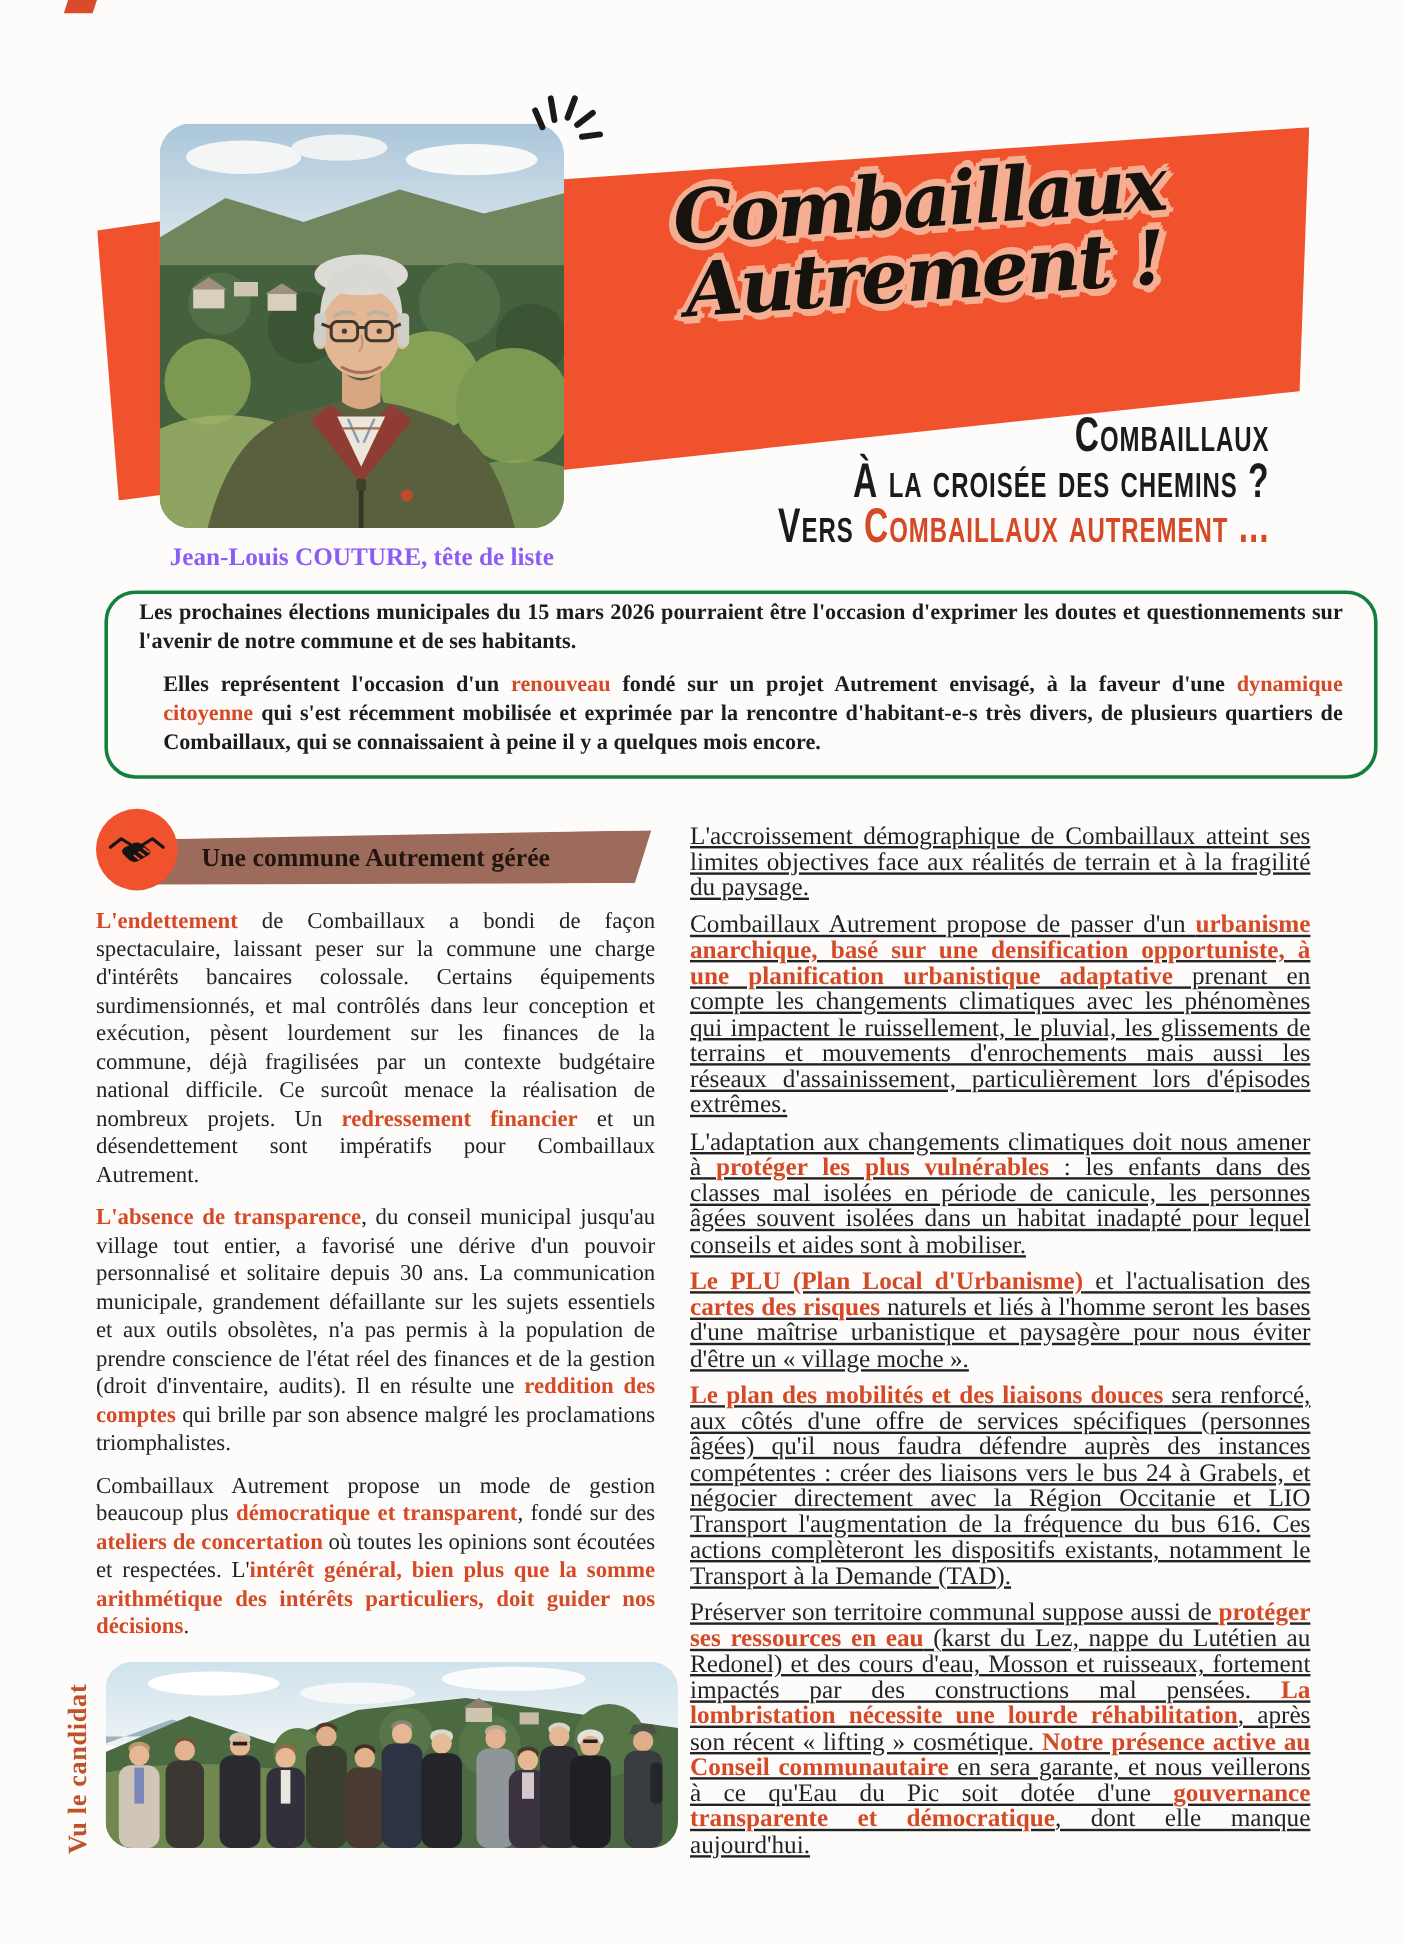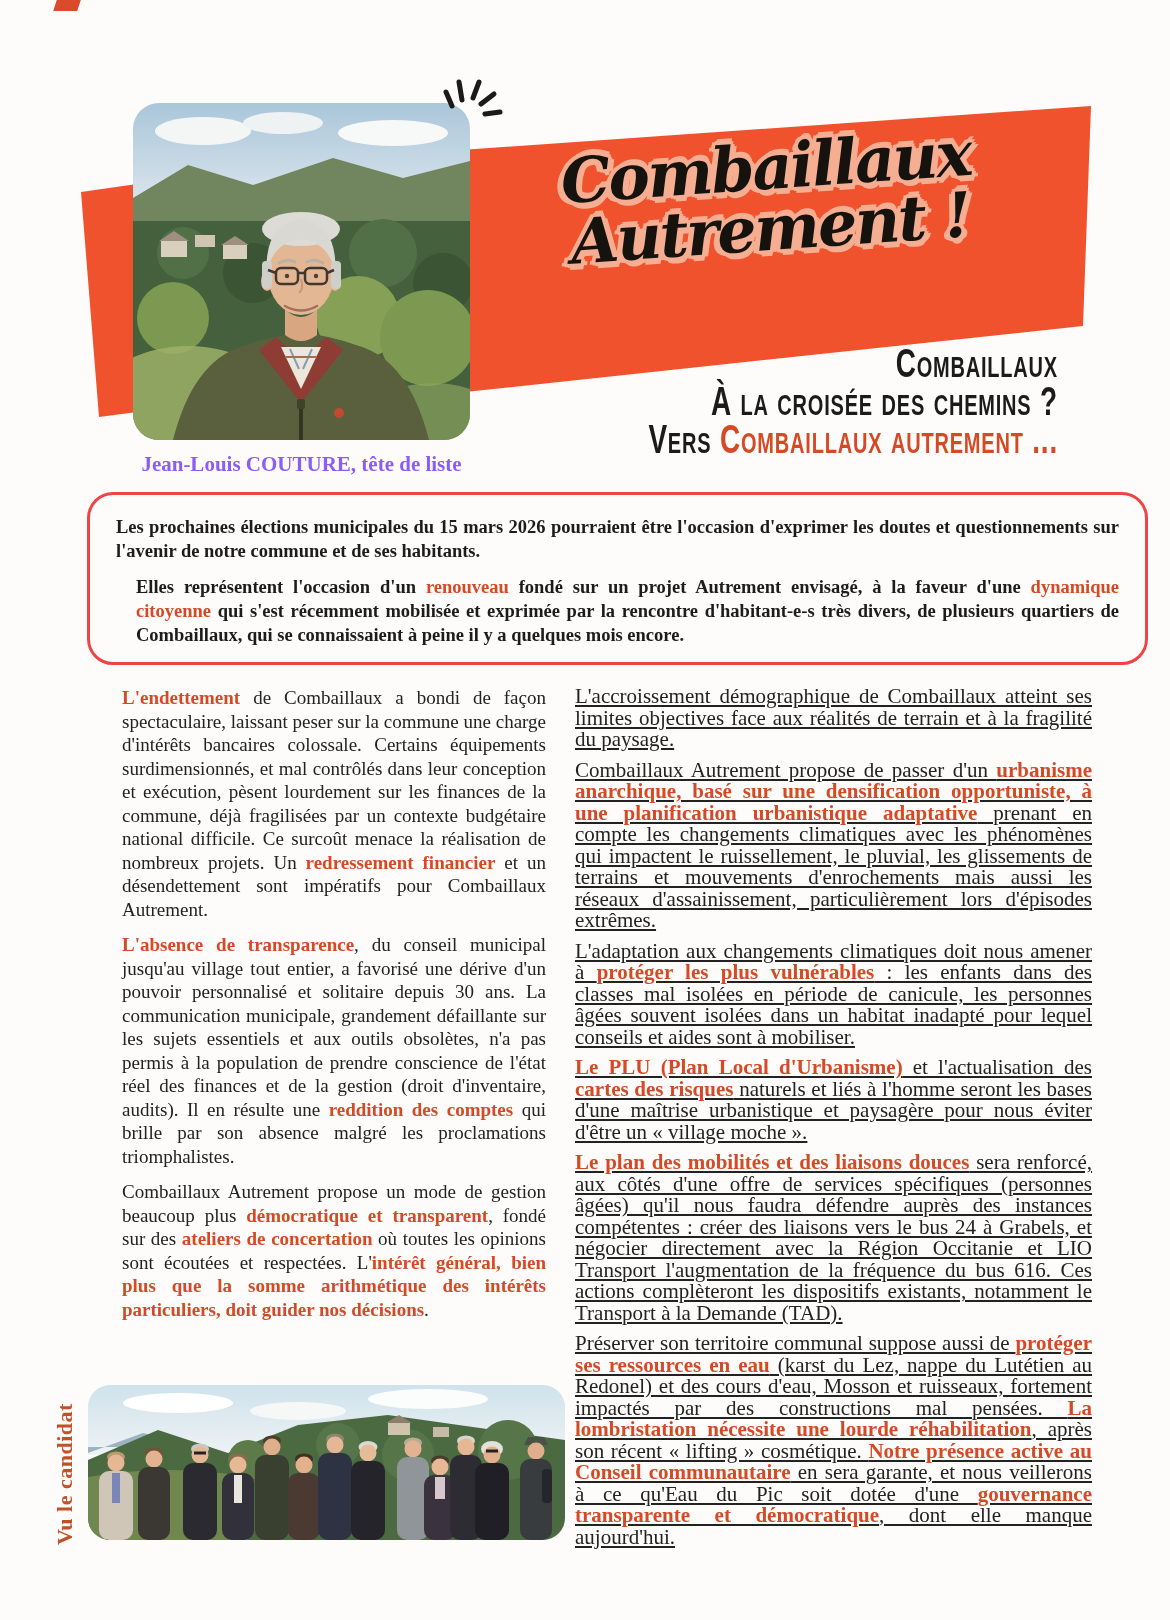--- a/index.html
+++ b/index.html
@@ -40,39 +40,39 @@
                  font-weight:bold;font-size:21px;color:#8b5cf6;}
   
   .subtitle{position:absolute;right:112px;top:344px;text-align:right;z-index:1;
             font-family:"Liberation Sans",sans-serif;font-weight:bold;color:#1b1b1b;}
   .sub-line{display:block;font-variant:small-caps;font-size:35px;line-height:38px;
             transform:scale(0.8,1.16);transform-origin:right center;white-space:nowrap;
             letter-spacing:1px;}
   .sub-line .orange{color:var(--highlight);}
   
   .intro-box{position:absolute;left:87px;top:492px;width:1061px;box-sizing:border-box;
-             border:3px solid #ef4444;border-radius:26px;padding:20px 26px 15px;
+             border:3px solid #15803d;border-radius:26px;padding:4px 26px 15px;
              font-weight:bold;font-size:18.5px;line-height:24px;color:#1c1c1c;
              text-align:justify;}
   .intro-box p{margin:0;}
   .intro-box p + p{margin-top:12px;margin-left:20px;}
   
   .col{position:absolute;top:672px;}
   .col-left{left:80px;width:466px;}
   .col-right{left:575px;width:517px;}
   .col-header{position:relative;height:70px;}
   .col-bar{position:absolute;left:36px;top:22px;right:0;height:44px;background:var(--header-brown);
            clip-path:polygon(0 8%,99.3% 0,96% 100%,0 93%);transform:rotate(-0.6deg);}
   .col-circle{position:absolute;left:0;top:2px;width:68px;height:68px;border-radius:50%;
               background:var(--banner-orange);display:flex;align-items:center;justify-content:center;
               z-index:1;}
   .col-title{position:absolute;left:88px;top:31px;font-weight:bold;font-size:21.5px;color:#221510;z-index:2;}
   .col-body{margin-top:14px;}
   .col-body p{margin:0;text-align:justify;}
-  .col-left .col-body p{font-size:19px;line-height:23.5px;margin-bottom:12px;margin-left:42px;}
+  .col-left .col-body p{font-size:19px;line-height:23.5px;margin-bottom:12px;}
   .col-right .col-body p{font-size:21px;line-height:21.5px;margin-bottom:9px;text-decoration:underline;}
   .hl{color:var(--highlight);font-weight:bold;}
   
   .group-photo{position:absolute;left:88px;top:1385px;width:477px;height:155px;
                border-radius:22px;overflow:hidden;z-index:1;}
   .vu-label{position:absolute;left:52px;top:1545px;width:162px;
             transform:rotate(-90deg);transform-origin:0 0;
             font-weight:bold;font-size:22px;letter-spacing:0.5px;color:#c05129;}
 </style>
 </head>
@@ -165,20 +165,34 @@
     <span class="sub-line">À la croisée des chemins ?</span>
     <span class="sub-line"><span>Vers </span><span class="orange">Combaillaux autrement</span><span class="orange"> ...</span></span>
   </div>
 
   <div class="intro-box">
     <p><span>Les prochaines élections municipales du 15 mars 2026 pourraient être l'occasion d'exprimer les doutes et questionnements sur l'avenir de notre commune et de ses habitants.</span></p>
     <p><span>Elles représentent l'occasion d'un </span><span class="hl">renouveau</span><span> fondé sur un projet Autrement envisagé, à la faveur d'une </span><span class="hl">dynamique citoyenne</span><span> qui s'est récemment mobilisée et exprimée par la rencontre d'habitant-e-s très divers, de plusieurs quartiers de Combaillaux, qui se connaissaient à peine il y a quelques mois encore.</span></p>
   </div>
 
   <div class="col col-left">
+    <div class="col-header">
+      <div class="col-bar"></div>
+      <div class="col-circle">
+        <svg width="48" height="30" viewBox="0 0 48 30">
+          <g fill="none" stroke="#141414" stroke-width="2.6" stroke-linecap="round" stroke-linejoin="round">
+            <path d="M2 13 L11 6 L19 11"></path>
+            <path d="M46 13 L37 6 L29 11"></path>
+            <path d="M19 11 q5 -4 10 0 l5 4 q3 3 -1 5 l-7 4 q-5 3 -9 -1 l-4 -4 q-3 -3 1 -6 z" fill="#141414" stroke="none"></path>
+            <path d="M22 20 l4 3 M26 17 l4 3 M30 14 l4 3" stroke="#f0522d" stroke-width="1.6"></path>
+          </g>
+        </svg>
+      </div>
+      <div class="col-title">Une commune Autrement gérée</div>
+    </div>
     <div class="col-body">
       <p><span class="hl">L'endettement</span><span> de Combaillaux a bondi de façon spectaculaire, laissant peser sur la commune une charge d'intérêts bancaires colossale. Certains équipements surdimensionnés, et mal contrôlés dans leur conception et exécution, pèsent lourdement sur les finances de la commune, déjà fragilisées par un contexte budgétaire national difficile. Ce surcoût menace la réalisation de nombreux projets. Un </span><span class="hl">redressement financier</span><span> et un désendettement sont impératifs pour Combaillaux Autrement.</span></p>
       <p><span class="hl">L'absence de transparence</span><span>, du conseil municipal jusqu'au village tout entier, a favorisé une dérive d'un pouvoir personnalisé et solitaire depuis 30 ans. La communication municipale, grandement défaillante sur les sujets essentiels et aux outils obsolètes, n'a pas permis à la population de prendre conscience de l'état réel des finances et de la gestion (droit d'inventaire, audits). Il en résulte une </span><span class="hl">reddition des comptes</span><span> qui brille par son absence malgré les proclamations triomphalistes.</span></p>
       <p><span>Combaillaux Autrement propose un mode de gestion beaucoup plus </span><span class="hl">démocratique et transparent</span><span>, fondé sur des </span><span class="hl">ateliers de concertation</span><span> où toutes les opinions sont écoutées et respectées. L'</span><span class="hl">intérêt général, bien plus que la somme arithmétique des intérêts particuliers, doit guider nos décisions</span><span>.</span></p>
     </div>
   </div>
 
   <div class="col col-right">
     <div class="col-body">
       <p><span>L'accroissement démographique de Combaillaux atteint ses limites objectives face aux réalités de terrain et à la fragilité du paysage.</span></p>

